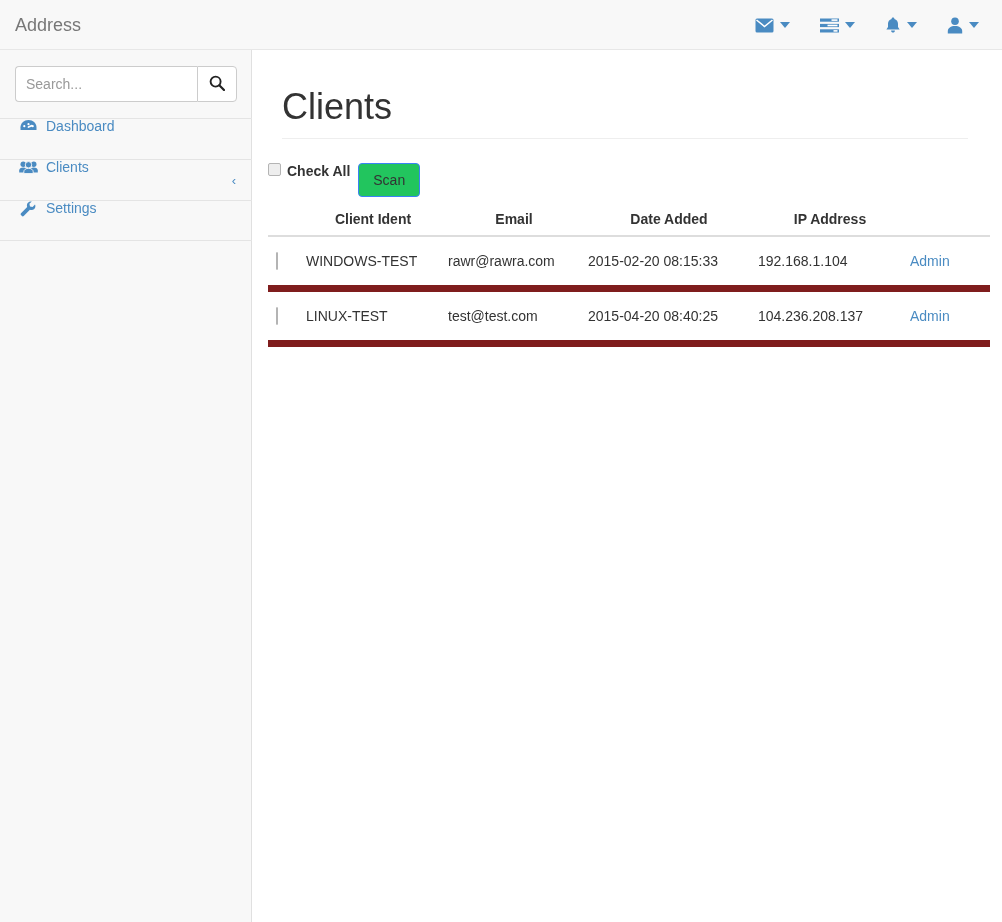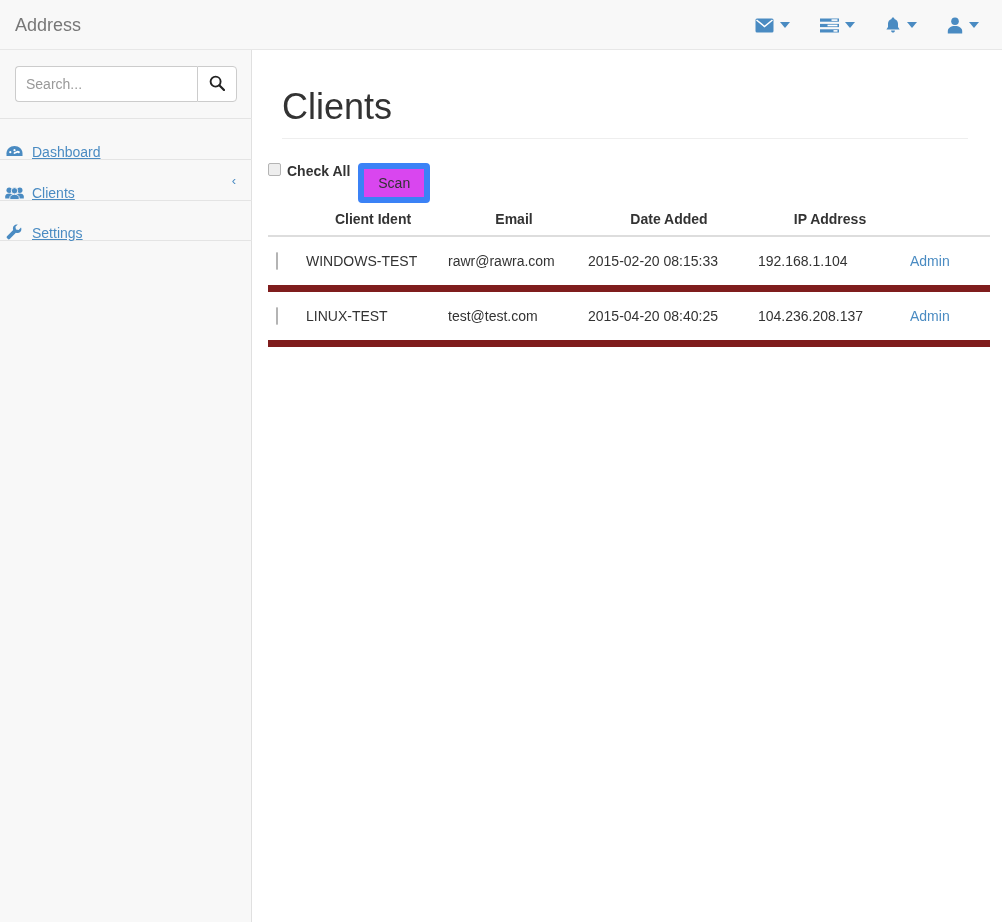--- a/index.html
+++ b/index.html
@@ -75,26 +75,25 @@
     border-radius: 0 4px 4px 0;
     background: #ffffff;
     display: flex; align-items: center; justify-content: center;
     cursor: pointer; padding: 0;
   }
   .side-nav { position: absolute; left: 0; top: 68px; width: 252px; }
   .side-item {
     position: relative;
     height: 41px;
     border-top: 1px solid #e4e4e4;
-    display: flex; align-items: flex-end;
-    padding-left: 4px;
+    display: flex; align-items: flex-start;
+    padding-left: 18px;
     cursor: pointer;
     color: #4a8bc2;
     font-size: 14px;
-    text-decoration: underline;
   }
   .side-item:last-child { border-bottom: 1px solid #e4e4e4; }
   .side-icon {
     width: 20px; margin-right: 8px;
     display: flex; align-items: center; justify-content: center;
     color: #4a8bc2;
   }
   .side-label { line-height: 1; }
   .side-chevron {
     position: absolute; right: 16px; top: 50%;
@@ -128,23 +127,23 @@
     border-radius: 2px;
     background: #eeeeee;
     margin-right: 6px;
     cursor: pointer;
   }
   .check-all-label {
     font-size: 14px; font-weight: bold; color: #333333;
     margin-right: 8px; cursor: pointer;
   }
   .scan-btn {
-    height: 40px; padding: 0 14px;
-    border: 6px solid #3b82f6; border-radius: 4px;
-    background: #d946ef;
+    height: 34px; padding: 0 14px;
+    border: 1px solid #3b82f6; border-radius: 4px;
+    background: #22c55e;
     font-size: 14px; color: #333333;
     font-family: "Liberation Sans", sans-serif;
     cursor: pointer;
   }
 
   
   .table-wrap { position: absolute; left: 15px; top: 153px; width: 722px; }
   table.clients { width: 722px; border-collapse: collapse; }
   table.clients th {
     text-align: center;

